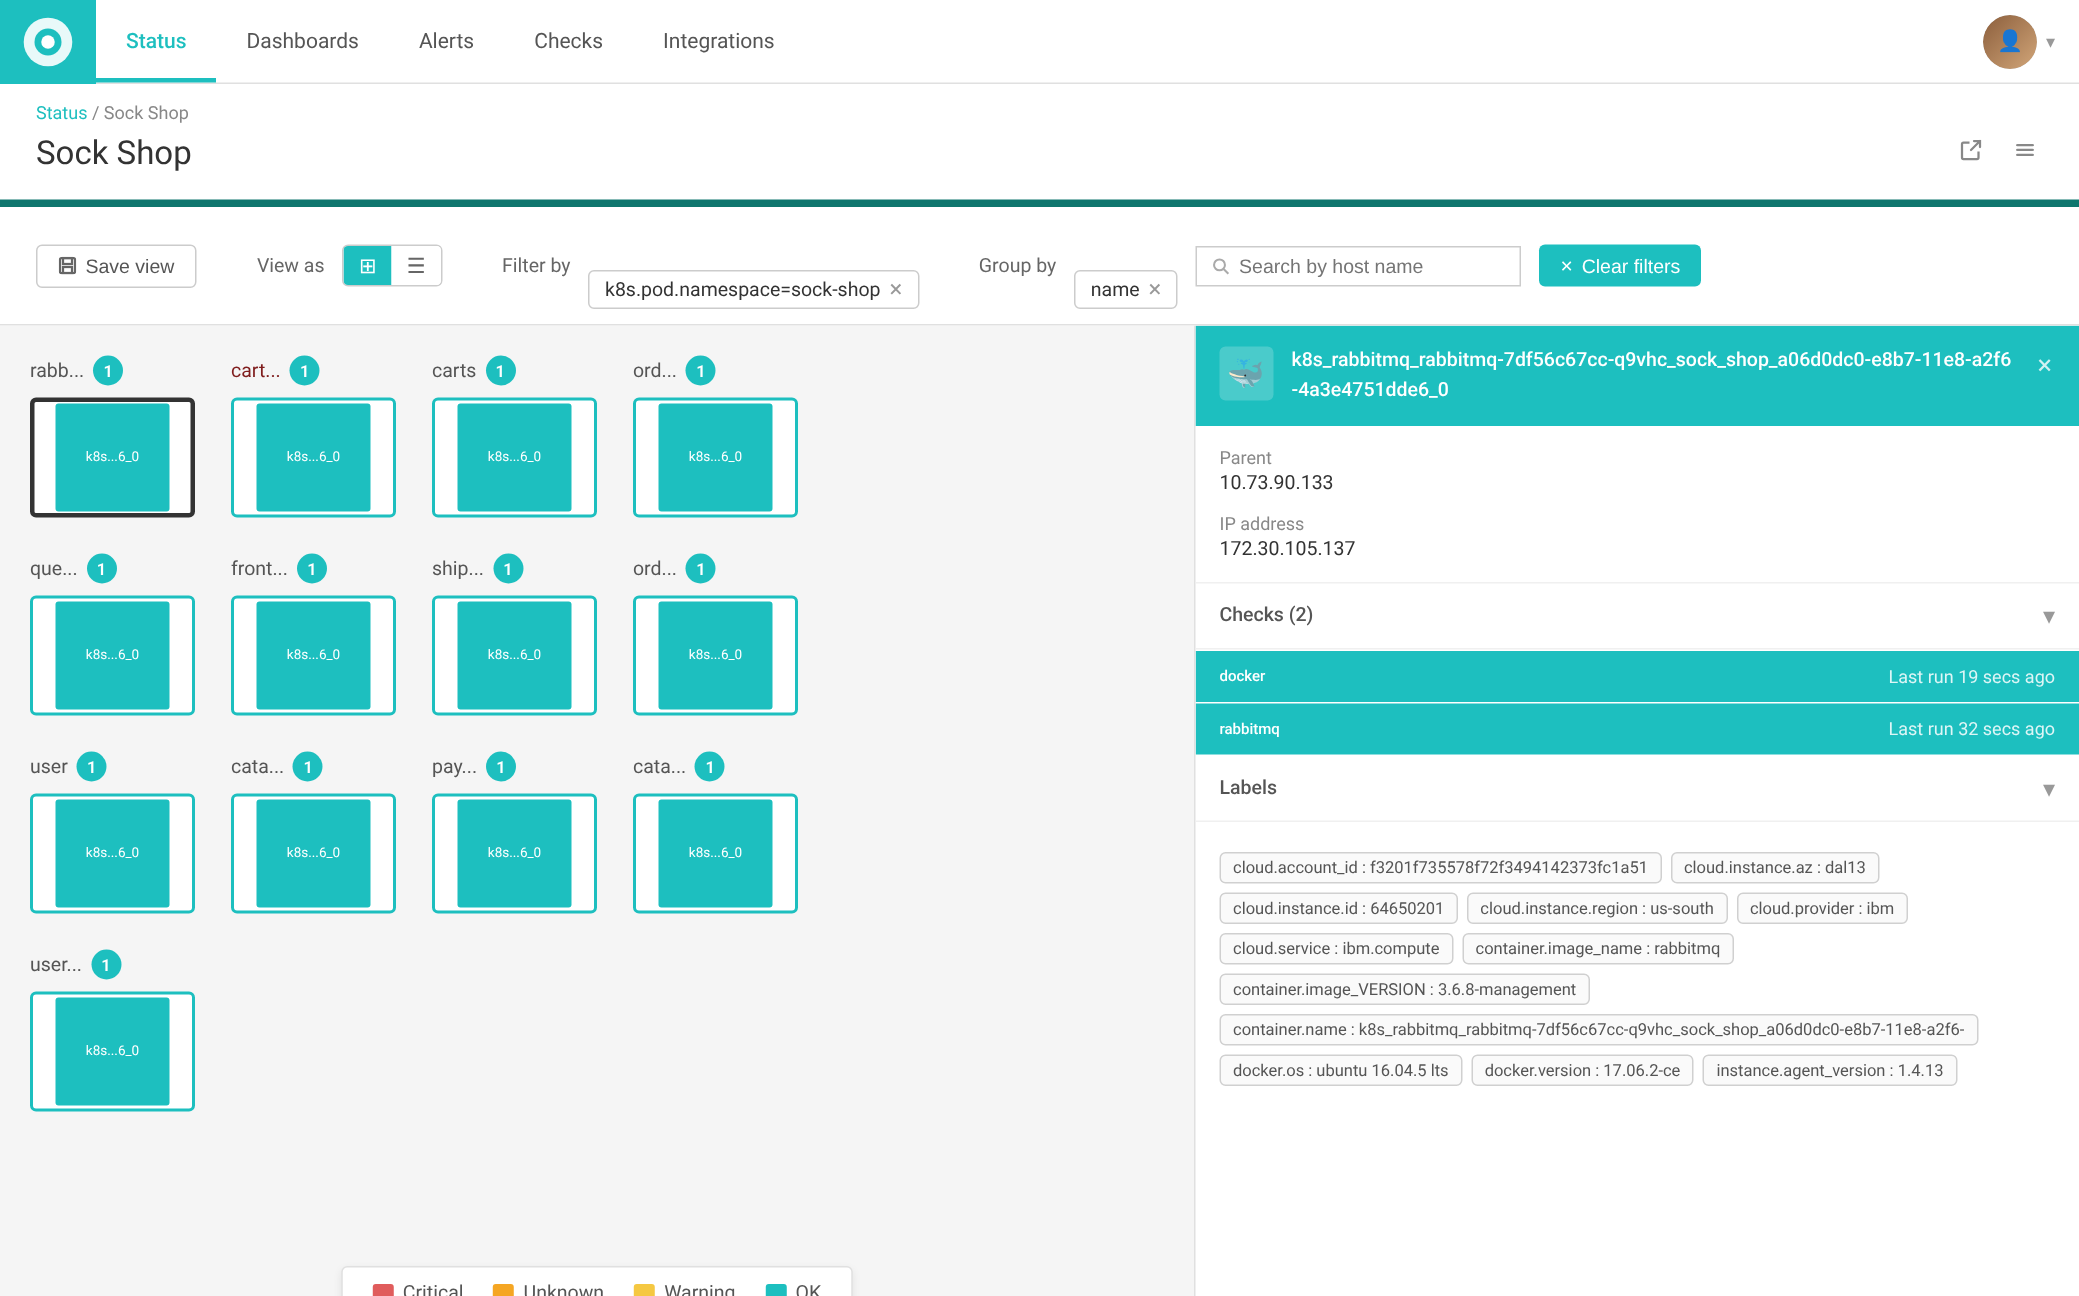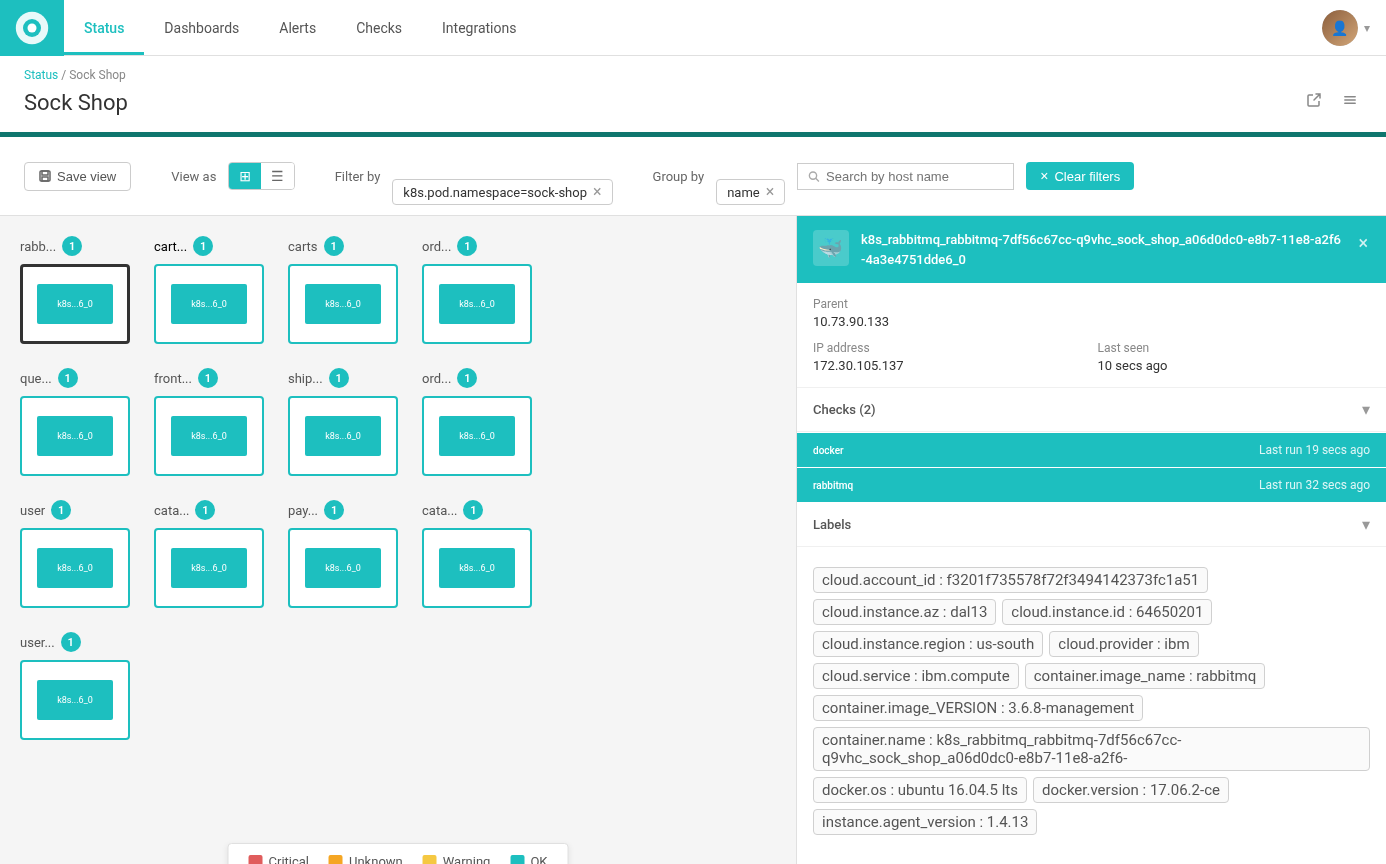--- a/index.html
+++ b/index.html
@@ -79,21 +79,21 @@
       font-size: 11px; display: flex; align-items: center; justify-content: center; font-weight: 600;
     }
     .host-tile {
       width: 110px; height: 80px; border: 2px solid #1DBFBF; border-radius: 4px;
       background: #fff; display: flex; align-items: center; justify-content: center;
       font-size: 11px; color: #555; cursor: pointer; position: relative;
       flex-direction: column; gap: 4px;
     }
     .host-tile.selected { border: 3px solid #333; }
     .host-tile-inner {
-      width: 76px; height: 40px; background: #1DBFBF; border-radius: 2px;
+      width: 76px; height: 72px; background: #1DBFBF; border-radius: 2px;
       display: flex; align-items: center; justify-content: center;
       font-size: 10px; color: #fff;
     }
 
     
     .legend {
       position: absolute; bottom: 20px; left: 50%; transform: translateX(-50%);
       background: #fff; border: 1px solid #e0e0e0; border-radius: 4px; padding: 10px 20px;
       display: flex; align-items: center; gap: 20px; font-size: 13px; color: #555;
       box-shadow: 0 2px 6px rgba(0,0,0,0.08);
@@ -134,21 +134,21 @@
       padding: 10px 16px; background: #1DBFBF; margin: 1px 0;
     }
     .check-name { color: #fff; font-size: 10px; font-weight: 500; }
     .check-time { color: rgba(255,255,255,0.85); font-size: 12px; }
 
     
     .labels-section { padding: 12px 16px; }
     .labels-grid { display: flex; flex-wrap: wrap; gap: 6px; margin-top: 8px; }
     .label-tag {
       border: 1px solid #d0d0d0; border-radius: 4px; padding: 3px 8px;
-      font-size: 15px; color: #555; background: #fafafa;
+      font-size: 11px; color: #555; background: #fafafa;
     }
 
     
     .detail-scroll { flex: 1; overflow-y: auto; }
 
     
     .grid-wrapper { position: relative; flex: 1; }
   </style>
 </head>
 <body>
@@ -256,21 +256,21 @@
         <span class="group-badge">1</span>
       </div>
       <div class="host-tile selected">
         <div class="host-tile-inner">
           <span style="font-size:9px;text-align:center;">k8s...6_0</span>
         </div>
       </div>
     </div>
           <div class="group-tile">
       <div class="group-header">
-        <span style="color:#000000;">cart...</span>
+        <span style="color:#7f1d1d;">cart...</span>
         <span class="group-badge">1</span>
       </div>
       <div class="host-tile">
         <div class="host-tile-inner">
           <span style="font-size:9px;text-align:center;">k8s...6_0</span>
         </div>
       </div>
     </div>
           <div class="group-tile">
       <div class="group-header">
@@ -435,24 +435,20 @@
       <div class="detail-section">
         <div class="detail-meta-grid">
           <div class="detail-meta-item">
             <div class="detail-meta-label">Parent</div>
             <div class="detail-meta-value">10.73.90.133</div>
           </div>
           <div></div>
           <div class="detail-meta-item">
             <div class="detail-meta-label">IP address</div>
             <div class="detail-meta-value">172.30.105.137</div>
-          </div>
-          <div class="detail-meta-item">
-            <div class="detail-meta-label">Last seen</div>
-            <div class="detail-meta-value">10 secs ago</div>
           </div>
         </div>
       </div>
 
       <div class="section-header">
         <span class="section-header-title">Checks (2)</span>
         <span class="section-toggle">▾</span>
       </div>
       <div id="checks-list">
           <div class="check-item">

